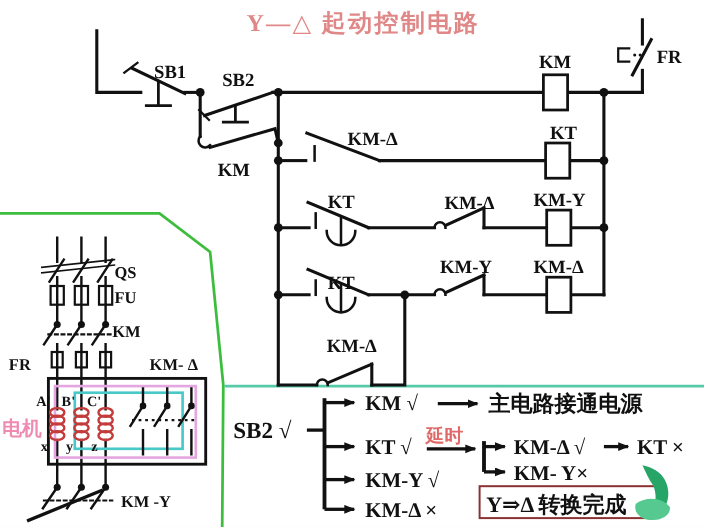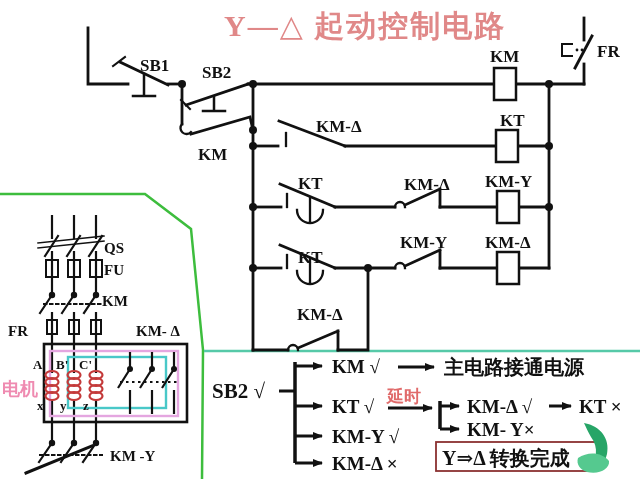--- a/index.html
+++ b/index.html
@@ -2,21 +2,21 @@
 <html><head>
 <meta charset="utf-8">
 <style>
   html,body{margin:0;padding:0;background:#e8e8e8;}
   .stage{
     position:relative;width:640px;height:479px;background:#ffffff;
     font-family:"Liberation Serif","DejaVu Serif",serif;overflow:hidden;
   }
   .title{
     position:absolute;left:224px;top:6px;z-index:3;
-    font-size:30px;font-weight:bold;color:#e08888;letter-spacing:2px;white-space:nowrap;
+    font-size:22px;font-weight:bold;color:#e08888;letter-spacing:2px;white-space:nowrap;
   }
   .watermark{
     position:absolute;left:438px;top:447px;z-index:6;
     font-family:"Liberation Sans","DejaVu Sans",sans-serif;
     font-size:15px;letter-spacing:1px;color:#eeb6c3;opacity:.85;white-space:nowrap;
   }
   svg{position:absolute;left:0;top:0;z-index:1;}
   text{font-family:"Liberation Serif","DejaVu Serif",serif;font-weight:bold;fill:#111;}
   .lbl{font-size:17px;}
   .sm{font-size:15px;}

